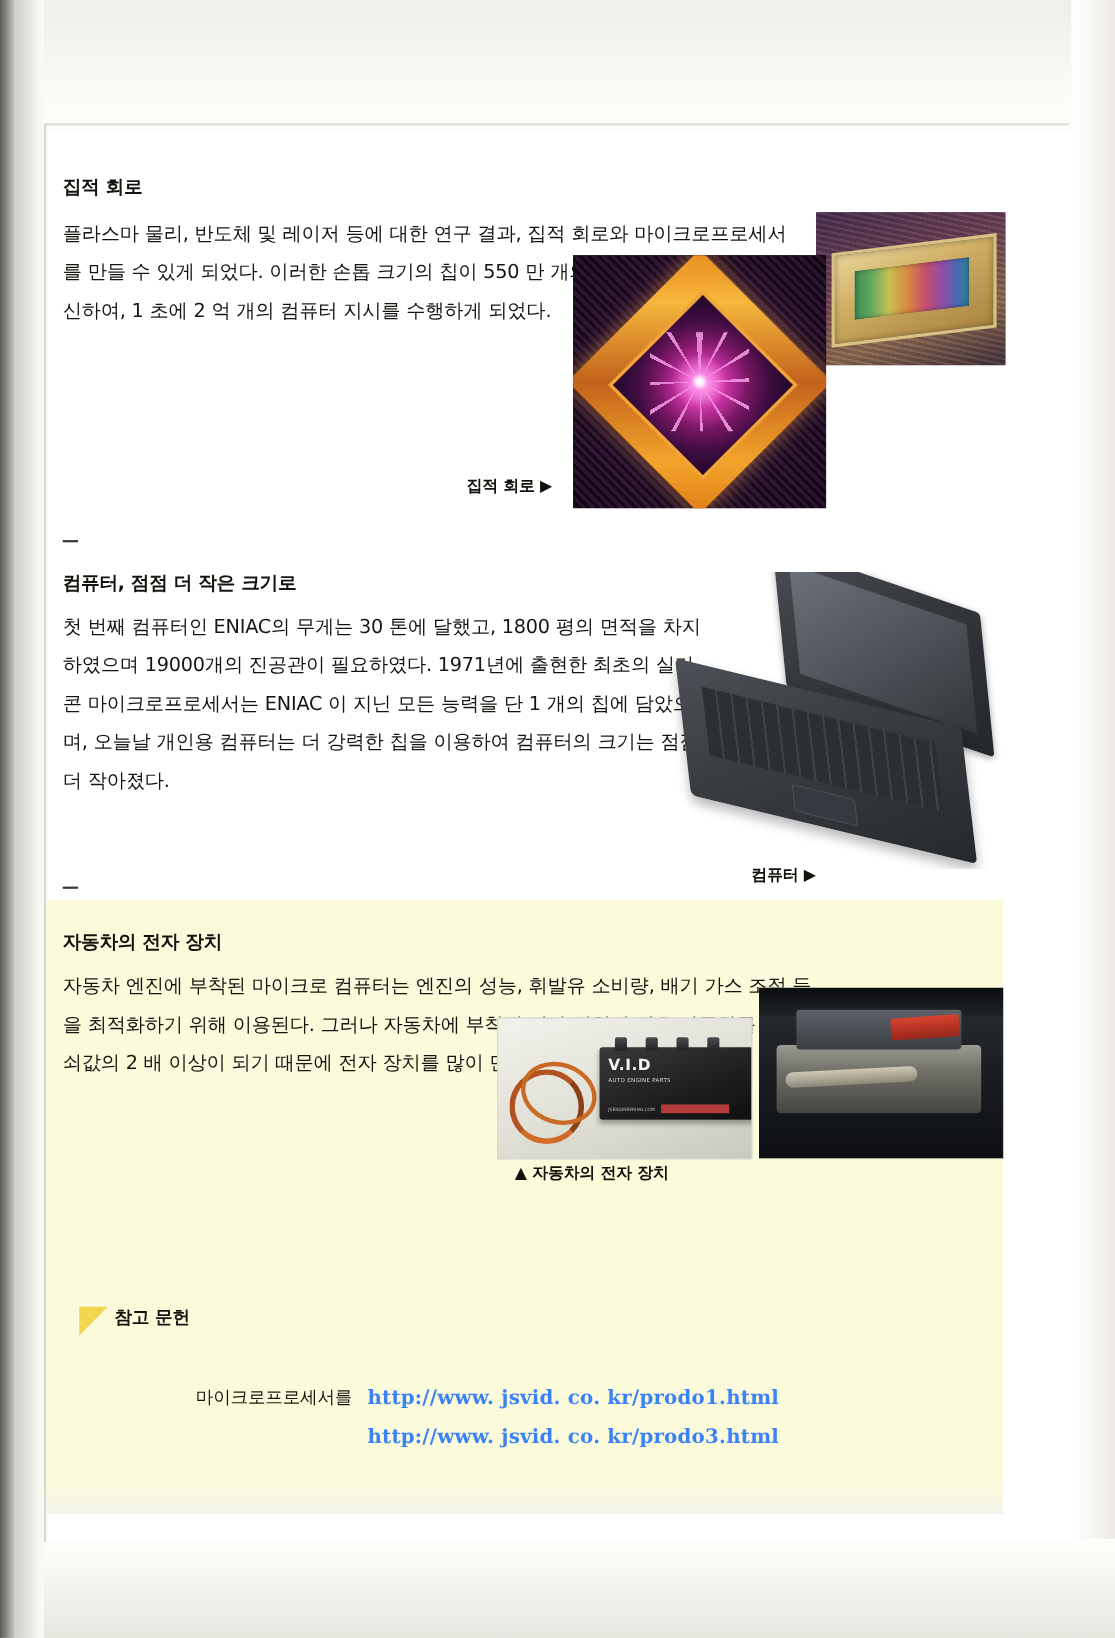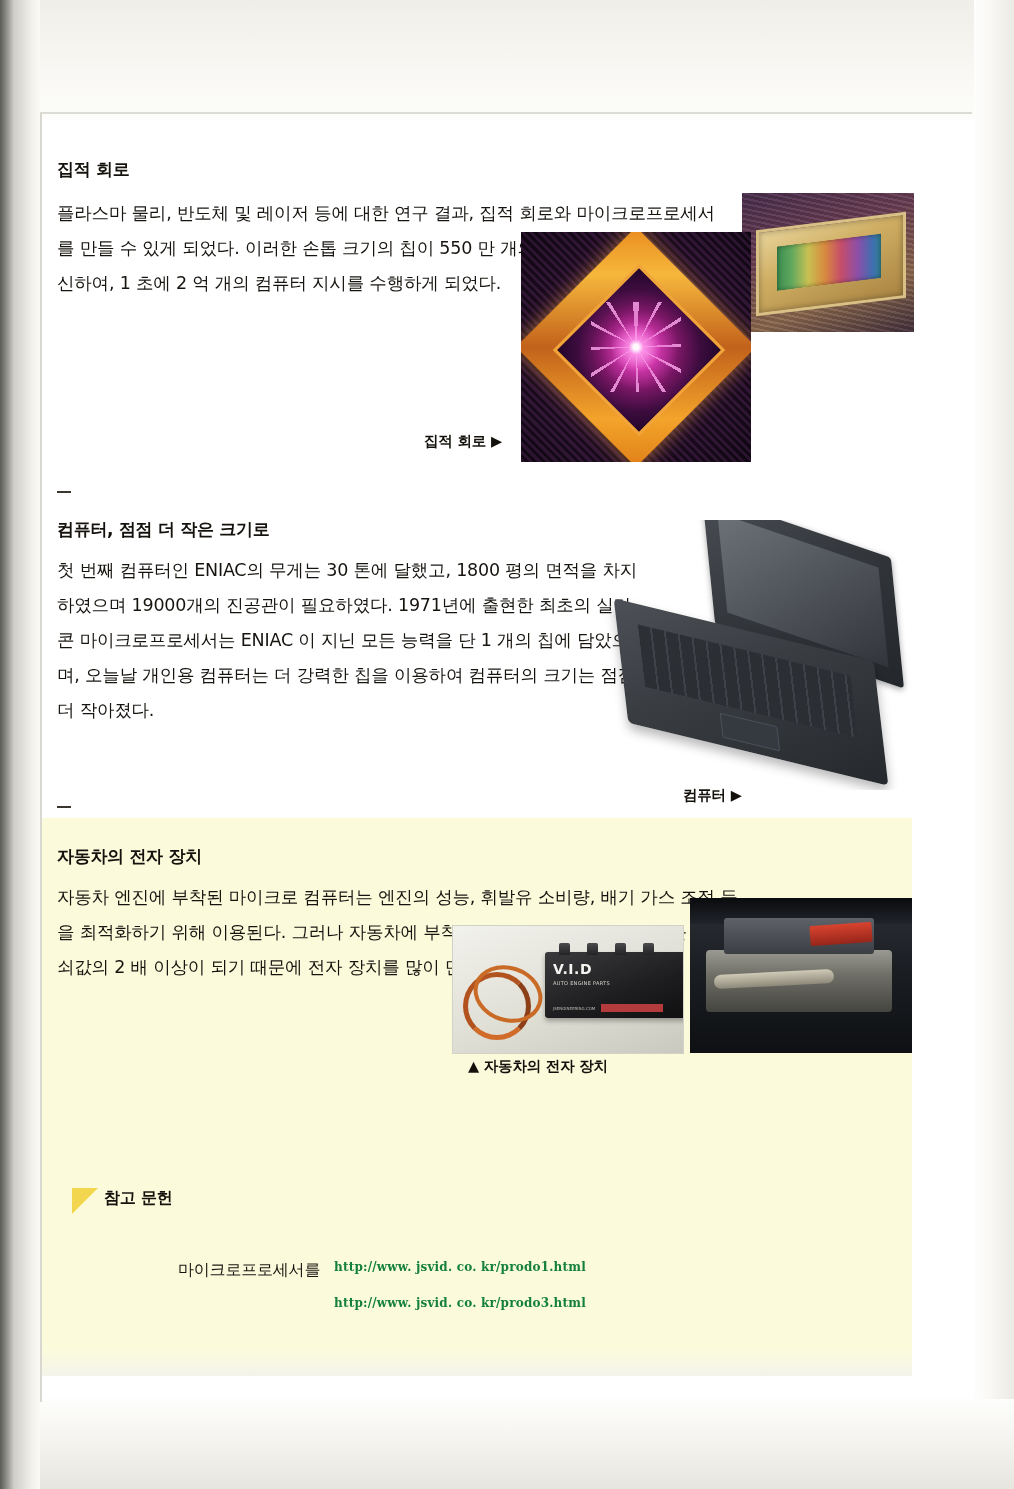--- a/index.html
+++ b/index.html
@@ -398,22 +398,22 @@
     font-size: 16px;
     color: #17140f;
     white-space: nowrap;
     letter-spacing: -0.2px;
   }
   .ref-url {
     position: absolute;
     left: 334px;
     font-family: "DejaVu Serif", serif;
     font-weight: bold;
-    font-size: 12px;
-    color: #15803d;
+    font-size: 18px;
+    color: #3b82f6;
     white-space: nowrap;
     letter-spacing: .2px;
   }
   .ref-url.u1 { top: 1260px; }
   .ref-url.u2 { top: 1296px; text-align: center; }
 </style>
 </head>
 <body>
 
 <div id="page">

